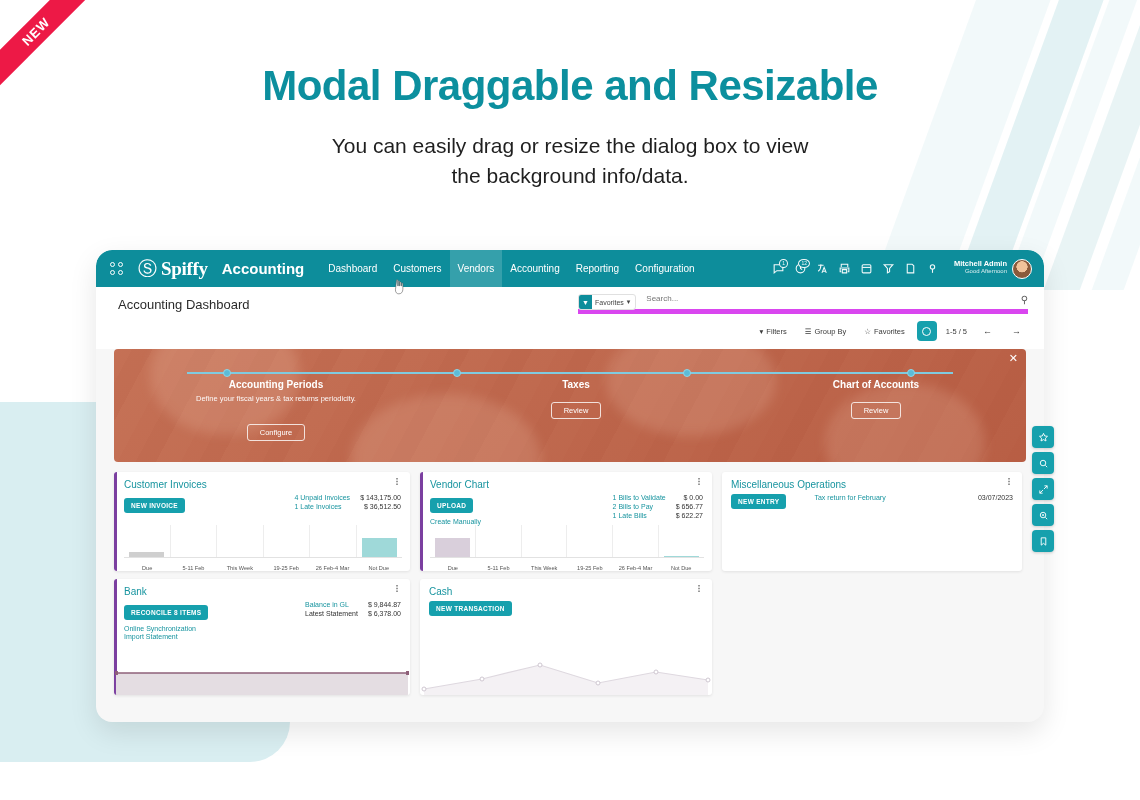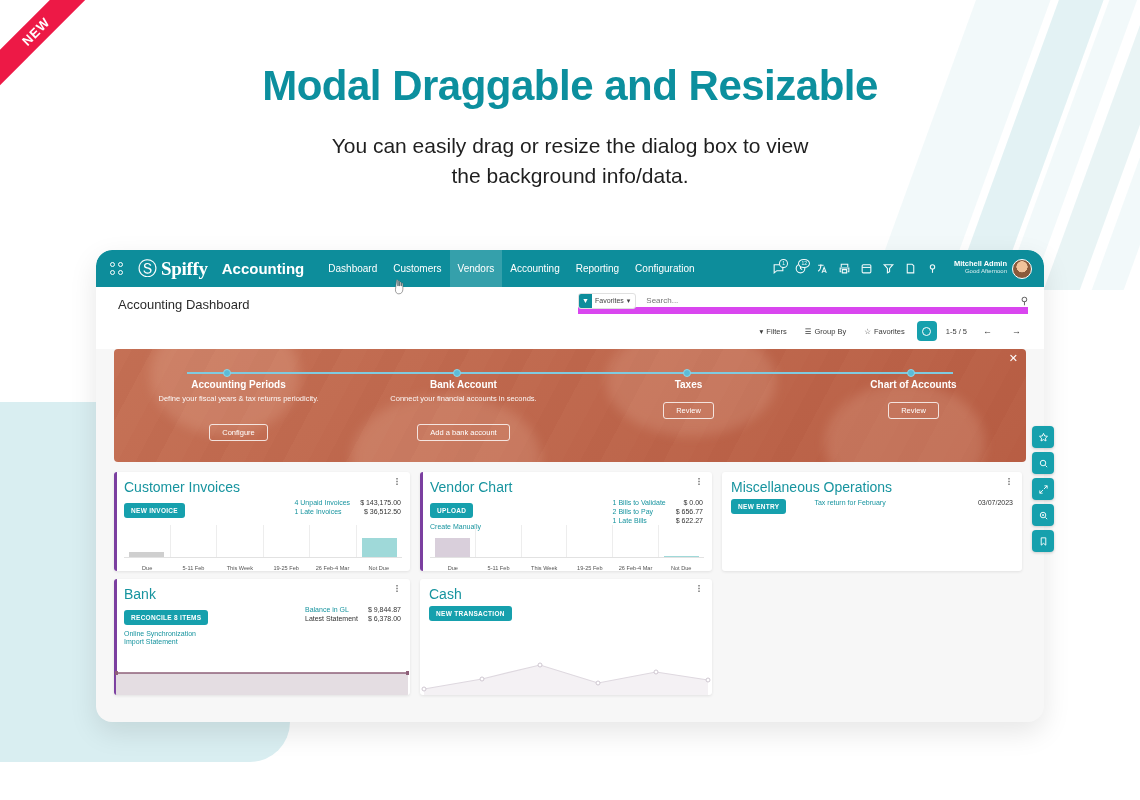--- a/index.html
+++ b/index.html
@@ -107,23 +107,23 @@
     width: 20px; height:20px; border-radius:50%;
     background: radial-gradient(circle at 50% 38%, #f0c29a 0 38%, #8a5a3b 40% 100%);
     border: 1.5px solid #fff;
   }
 
   
   .ctrl-bar { background:#fff; padding: 7px 16px 0 22px; position:relative; }
   .ctrl-row1 { display:flex; align-items:center; }
   .page-title { font-size: 13px; color:#2b2b2b; }
   .searchbar {
-    margin-left: auto; display:flex; align-items:center;
+    margin-left: auto; display:flex; align-items:flex-start;
     width: 450px; height: 20px;
-    border-bottom: 7px solid #d946ef;
+    border-bottom: 5px solid #d946ef;
   }
   .fav-chip {
     display:flex; align-items:center; gap:3px;
     background:#fff; border:1px solid #e0e0e0; border-radius:3px;
     height:16px; padding-right:5px; overflow:hidden;
   }
   .fav-chip .fi { background:#0d8d9b; color:#fff; width:13px; height:14px; display:flex;align-items:center;justify-content:center; font-size:7px;}
   .fav-chip span.lbl { font-size:7px; color:#444; }
   .search-input {
     flex:1; border:none; outline:none; font-size:8px; color:#9a9a9a;
@@ -178,21 +178,21 @@
   .cards { padding: 10px 18px 0; display:flex; gap:10px; }
   .col { display:flex; flex-direction:column; gap:8px; }
   .card {
     background:#fff; border-radius:3px; position:relative; overflow:hidden;
     box-shadow: 0 1px 3px rgba(0,0,0,.09);
   }
   .card.accent::before {
     content:""; position:absolute; left:0; top:0; bottom:0; width:2.5px; background:#7b3fa0;
   }
   .card-head { display:flex; align-items:flex-start; padding: 7px 9px 0 10px; }
-  .card-title { font-size: 14px; color:#17949f; }
+  .card-title { font-size: 10px; color:#17949f; }
   .kebab { margin-left:auto; color:#555; font-size:8px; line-height:.7; letter-spacing:0; cursor:pointer;}
   .kebab b { display:block; font-size:8px; }
   .card-body { display:flex; padding: 4px 9px 0 10px; }
   .btn-primary {
     background:#16a0ad; color:#fff; border:none; border-radius:3px;
     font-size:6.5px; font-weight:bold; padding: 4px 7px; letter-spacing:.3px; cursor:pointer;
     font-family:"Liberation Sans", sans-serif; white-space:nowrap;
   }
   .card-links { margin-top:5px; display:flex; flex-direction:column; gap:1px; }
   .link { font-size:7px; color:#17949f; cursor:pointer; }
@@ -379,25 +379,20 @@
       <div class="ob-dot" style="left:12.0%"></div>
       <div class="ob-dot" style="left:37.2%"></div>
       <div class="ob-dot" style="left:62.4%"></div>
       <div class="ob-dot" style="left:87.0%"></div>
     </div>
     <div class="ob-steps">
       <div class="ob-step">
         <h4>Accounting Periods</h4>
         <p>Define your fiscal years &amp; tax returns periodicity.</p>
         <span class="ob-btn">Configure</span>
-      </div>
-      <div class="ob-step">
-        <h4>Bank Account</h4>
-        <p>Connect your financial accounts in seconds.</p>
-        <span class="ob-btn">Add a bank account</span>
       </div>
       <div class="ob-step">
         <h4>Taxes</h4>
         <span class="ob-btn">Review</span>
       </div>
       <div class="ob-step">
         <h4>Chart of Accounts</h4>
         <span class="ob-btn">Review</span>
       </div>
     </div>

